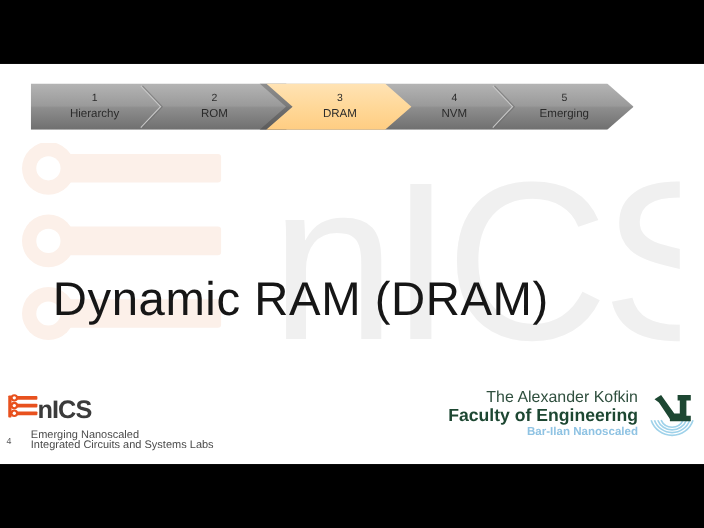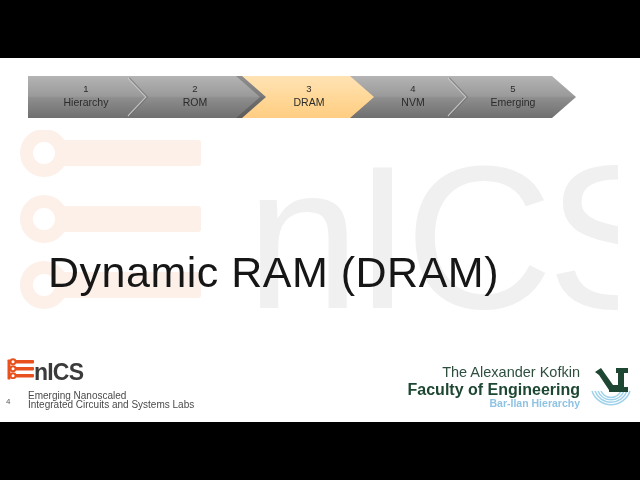--- a/index.html
+++ b/index.html
@@ -125,21 +125,21 @@
     white-space: nowrap;
   }
 
   
   #biu-block {
     position: absolute;
     right: 4px;
     top: 0px;
     height: 68px;
     display: flex;
-    align-items: center;
+    align-items: flex-start;
     gap: 6px;
   }
   #biu-text {
     text-align: right;
     line-height: 1.08;
     padding-bottom: 2px;
   }
   #biu-line-1 {
     font-family: "Liberation Sans", sans-serif;
     font-size: 14.5px;
@@ -283,21 +283,21 @@
         <div id="enics-tagline">
           <div>Emerging Nanoscaled</div>
           <div>Integrated Circuits and Systems Labs</div>
         </div>
       </div>
 
       <div id="biu-block">
         <div id="biu-text">
           <div id="biu-line-1">The Alexander Kofkin</div>
           <div id="biu-line-2">Faculty of Engineering</div>
-          <div id="biu-line-3">Bar-Ilan Hierarchy</div>
+          <div id="biu-line-3">Bar-Ilan Nanoscaled</div>
         </div>
         <svg id="biu-emblem" width="50" height="50" viewBox="0 0 50 50" xmlns="http://www.w3.org/2000/svg">
           <g fill="none" stroke="#9fd2ea" stroke-width="1.5">
             <path d="M6,28 A20,20 0 0 0 44,28"></path>
             <path d="M9,28 A17,17 0 0 0 41,28"></path>
             <path d="M12,28 A14,14 0 0 0 38,28"></path>
             <path d="M15,28 A11,11 0 0 0 35,28"></path>
           </g>
           <g fill="#1d4732">
             <path d="M9,9 L15,5 L27,22 L33,22 L33,27 L23,27 L13,12 Z"></path>

